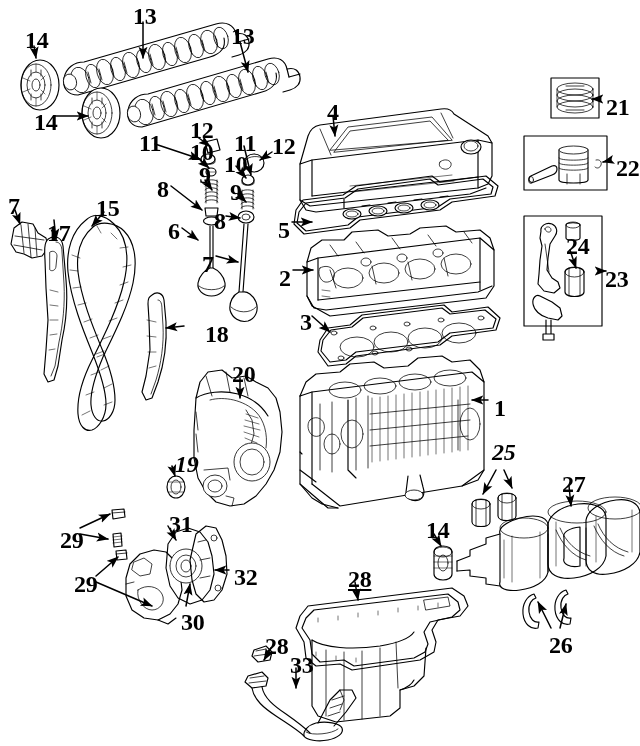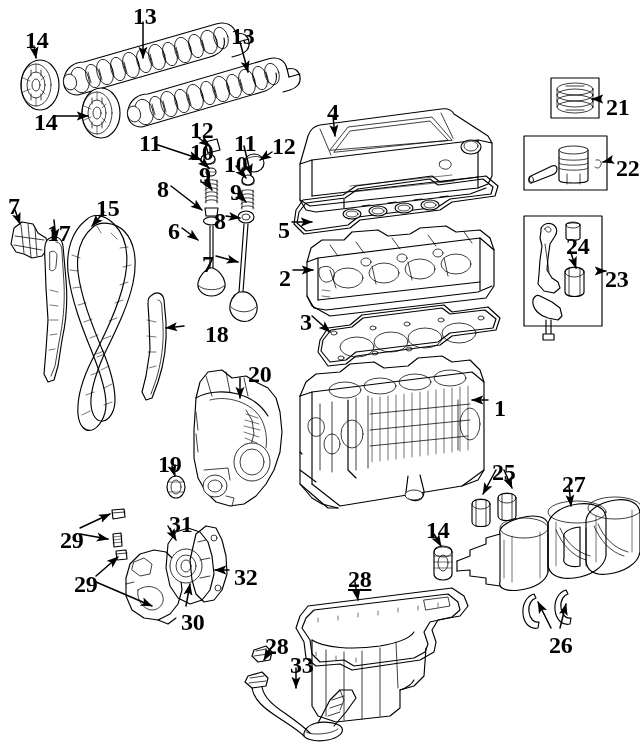--- a/index.html
+++ b/index.html
@@ -615,28 +615,28 @@
   <div class="num" style="left:205px;top:322px;">18</div>
   <div class="num" style="left:327px;top:100px;">4</div>
   <div class="num" style="left:278px;top:218px;">5</div>
   <div class="num" style="left:279px;top:266px;">2</div>
   <div class="num" style="left:300px;top:310px;">3</div>
   <div class="num" style="left:606px;top:95px;">21</div>
   <div class="num" style="left:616px;top:156px;">22</div>
   <div class="num" style="left:566px;top:234px;">24</div>
   <div class="num" style="left:605px;top:267px;">23</div>
   <div class="num" style="left:494px;top:396px;">1</div>
-  <div class="num" style="left:248px;top:362px;">20</div>
-  <div class="num" style="left:158px;top:452px;">19</div>
+  <div class="num" style="left:232px;top:362px;">20</div>
+  <div class="num" style="left:175px;top:452px;font-style:italic;">19</div>
   <div class="num" style="left:60px;top:528px;">29</div>
   <div class="num" style="left:74px;top:572px;">29</div>
   <div class="num" style="left:161px;top:512px;margin-left:8px;">31</div>
   <div class="num" style="left:234px;top:565px;">32</div>
   <div class="num" style="left:181px;top:610px;">30</div>
-  <div class="num" style="left:492px;top:460px;">25</div>
+  <div class="num" style="left:492px;top:440px;font-style:italic;">25</div>
   <div class="num" style="left:426px;top:518px;">14</div>
   <div class="num" style="left:562px;top:472px;">27</div>
   <div class="num" style="left:549px;top:633px;">26</div>
   <div class="num" style="left:348px;top:567px;text-decoration:underline;">28</div>
   <div class="num" style="left:265px;top:634px;">28</div>
   <div class="num" style="left:290px;top:653px;">33</div>
 </div>
 
 </div>
 

